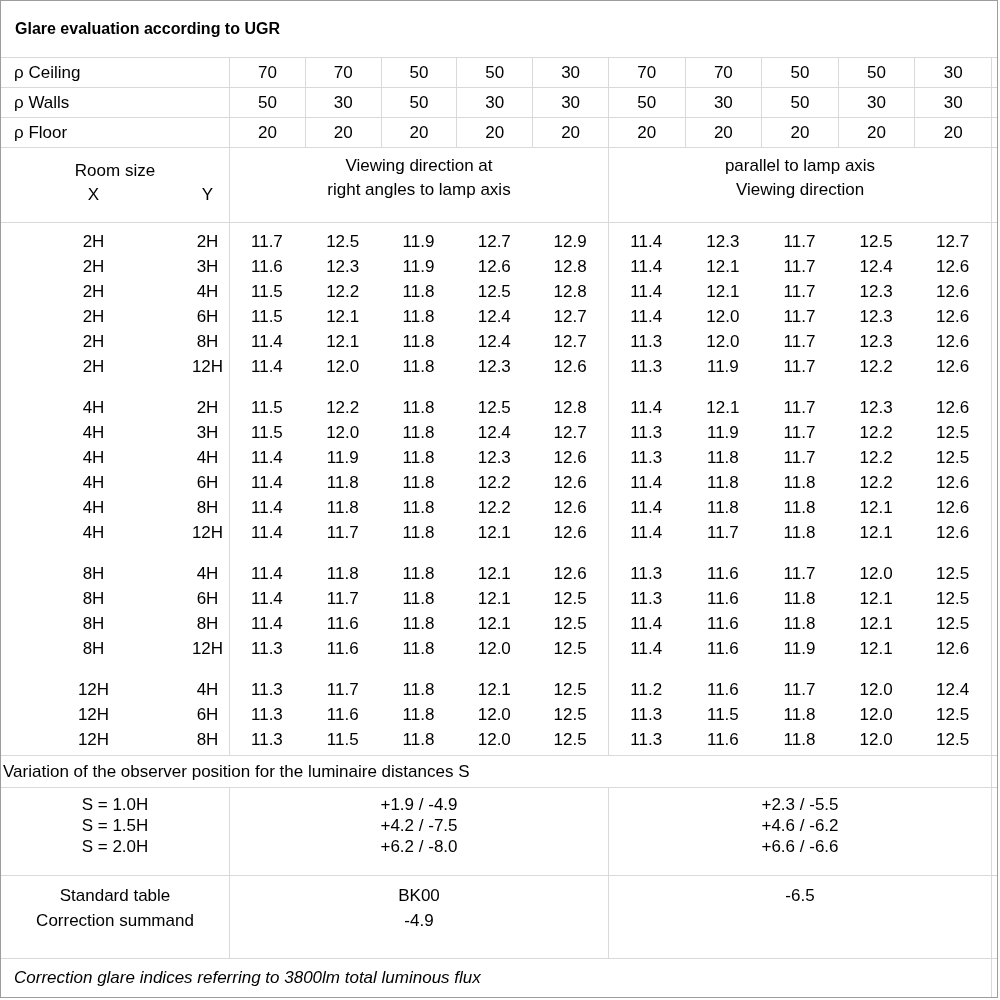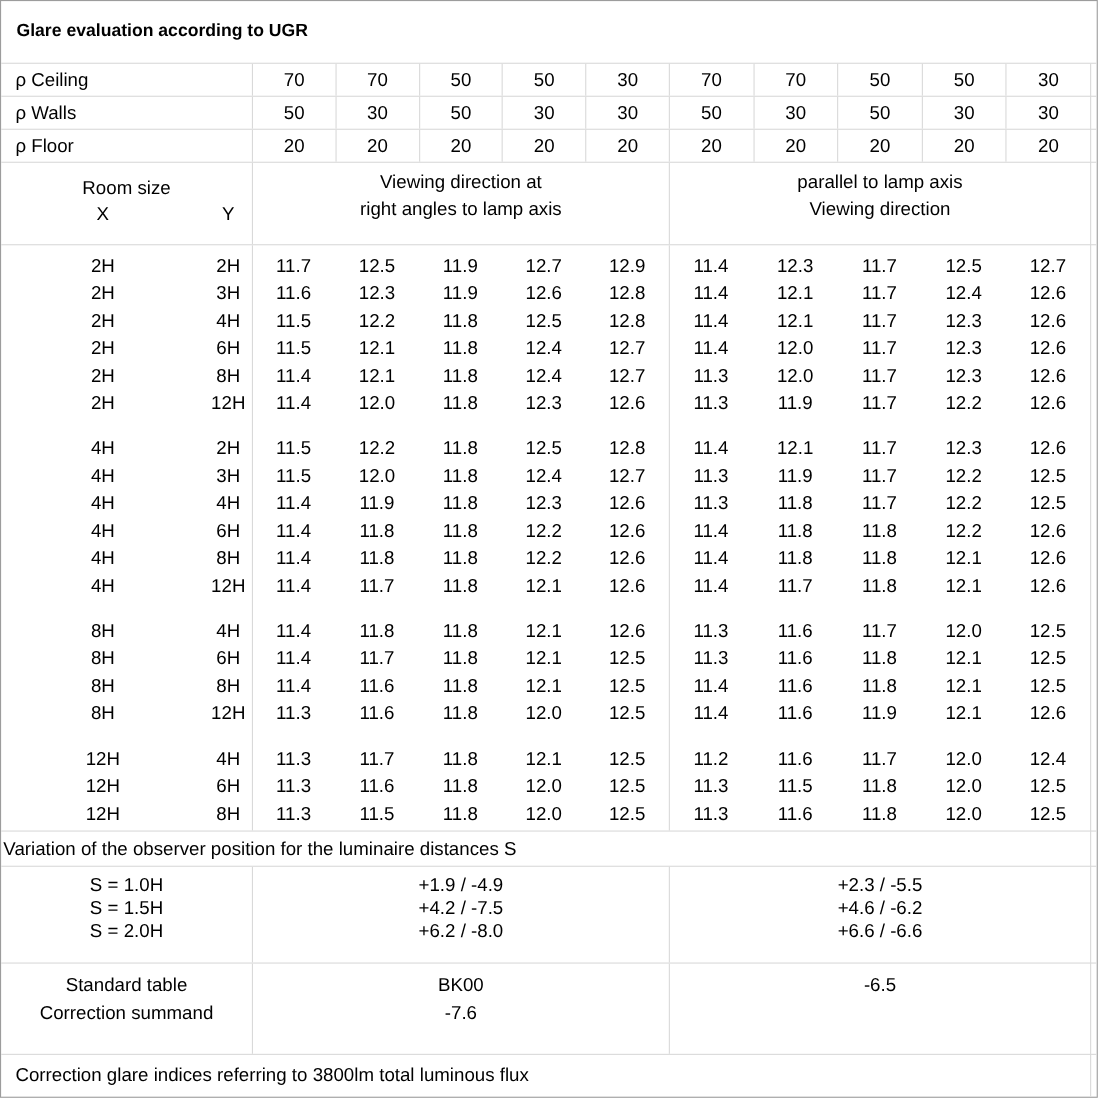--- a/index.html
+++ b/index.html
@@ -104,20 +104,21 @@
   .bk-section { height: 83px; }
   .sec-cell { text-align: center; }
   .sec-cell.bordered { border-left: 1px solid var(--grid, #d9d9d9); }
   .s-section .sec-cell { padding-top: 6px; line-height: 21px; }
   .bk-section .sec-cell { padding-top: 7px; line-height: 25px; }
   
   .footer-row {
     height: 40px;
     padding-left: 13px;
     padding-top: 9px;
+    font-style: italic;
   }
   
   .vline-990 {
     position: absolute;
     left: 990px;
     top: 57px;
     bottom: 0;
     width: 1px;
     background: var(--grid, #d9d9d9);
   }
@@ -512,21 +513,21 @@
     <div></div>
   </div>
 
   <div class="sec-row bk-section">
     <div class="sec-cell">
       <div>Standard table</div>
       <div>Correction summand</div>
     </div>
     <div class="sec-cell bordered">
       <div>BK00</div>
-      <div>-7.6</div>
+      <div>-4.9</div>
     </div>
     <div class="sec-cell bordered">
       <div>-6.5</div>
     </div>
     <div></div>
   </div>
 
   <div class="footer-row">Correction glare indices referring to 3800lm total luminous flux</div>
 
   <div class="vline-990"></div>

